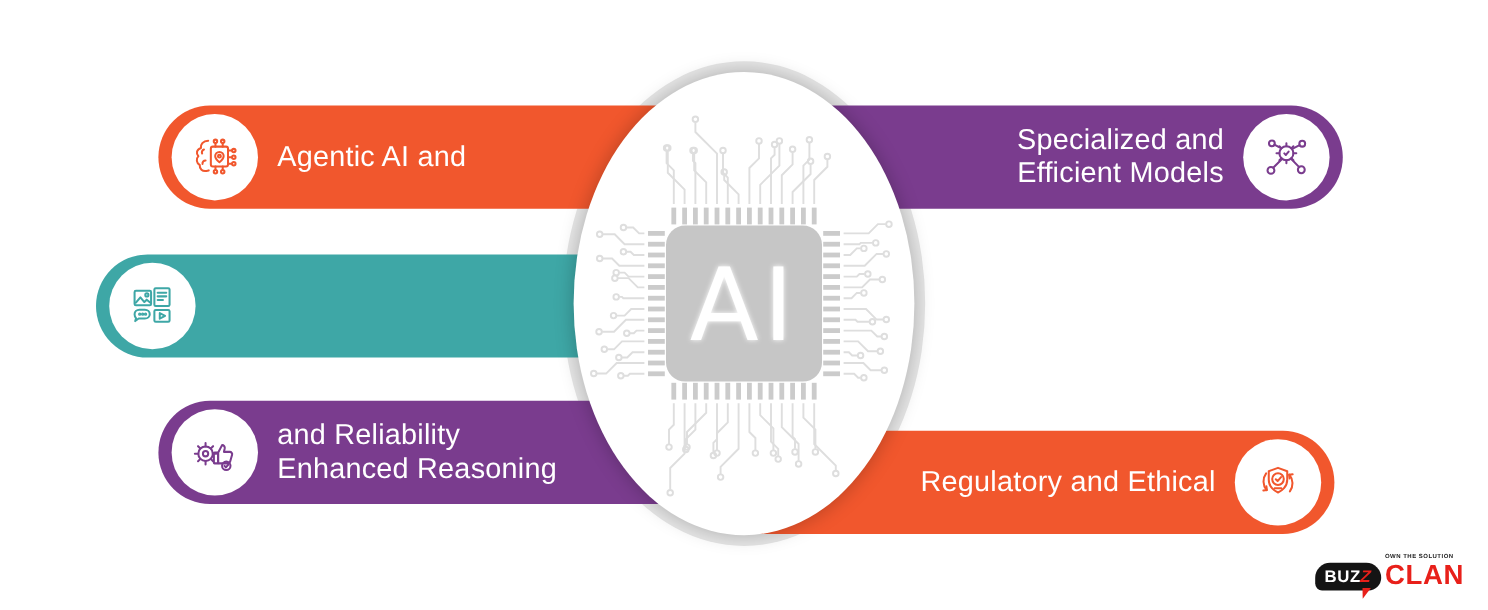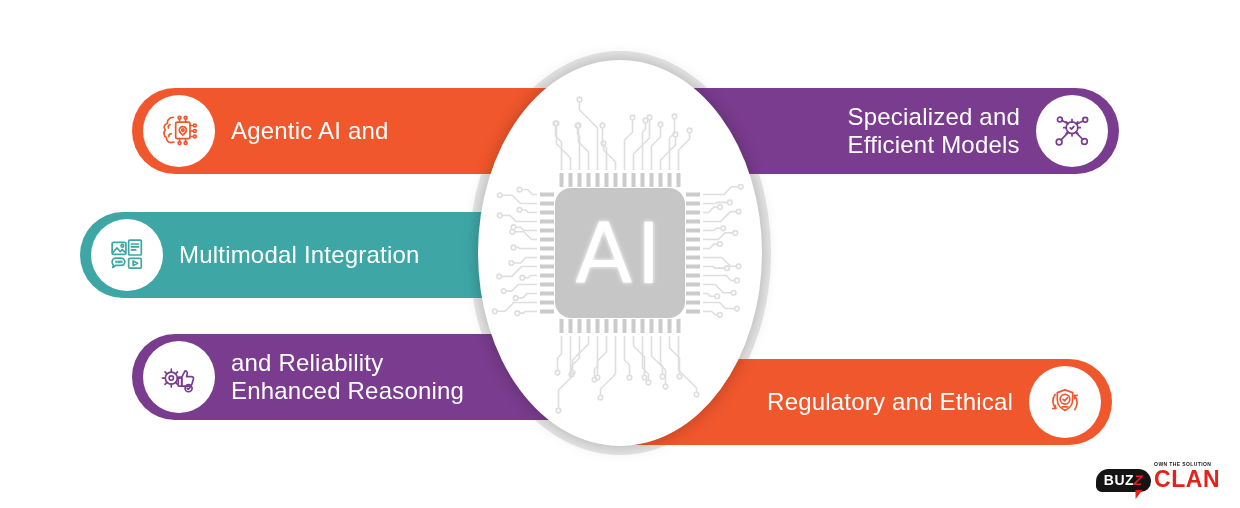--- a/index.html
+++ b/index.html
@@ -17,21 +17,21 @@
   .icon-circle{
     flex:0 0 72px;width:72px;height:72px;border-radius:50%;background:#ffffff;
     display:flex;align-items:center;justify-content:center;
   }
   .icon-circle svg{width:44px;height:44px;display:block;}
   .icon-circle svg *{vector-effect:non-scaling-stroke;}
   .pill-text{
     margin:0 16px;font-size:24px;line-height:28px;letter-spacing:.2px;
     font-weight:400;white-space:nowrap;
   }
-  .pill.right .pill-text{text-align:left;}
+  .pill.right .pill-text{text-align:center;}
   .p1{left:132px;top:88px;width:488px;}
   .p2{left:80px;top:212px;width:540px;}
   .p3{left:132px;top:334px;width:488px;}
   .p4{left:620px;top:88px;width:488px;}
   .p5{left:620px;top:212px;width:540px;}
   .p6{left:620px;top:334px;width:481px;margin-top:25px;}
   
   .ring{
     position:absolute;left:469px;top:51px;width:302px;height:404px;
     border-radius:50%;background:#E6E6E6;z-index:1;
@@ -111,24 +111,20 @@
         <rect x="21.5" y="6.5" width="11.5" height="13.5" rx="1"></rect>
         <path d="M24 10h6.5M24 12.7h6.5M24 15.4h4"></path>
         <path d="M6.5 26.2c0-1.9 1.6-3.4 3.7-3.4h4.1c2.1 0 3.7 1.5 3.7 3.4s-1.6 3.3-3.7 3.3h-4.7L7 31.4l.6-2.2c-.7-.7-1.1-1.7-1.1-3z"></path>
         <circle cx="10.4" cy="26.2" r=".5" fill="currentColor"></circle>
         <circle cx="12.6" cy="26.2" r=".5" fill="currentColor"></circle>
         <circle cx="14.8" cy="26.2" r=".5" fill="currentColor"></circle>
         <rect x="21.5" y="23" width="11.5" height="9" rx="1"></rect>
         <path d="M25.6 25.4l4 2.1-4 2.1z"></path>
       </svg>
     </span>
-    <div class="pill-text">
-      <div>Multimodal Integration</div>
-      <div></div>
-    </div>
   </div>
 
   <div class="pill left p3" style="background-color: rgb(122, 60, 142);">
     <span class="icon-circle" style="color: rgb(122, 60, 142);">
       <svg viewBox="0 0 40 40" fill="none" stroke="currentColor" stroke-width="1.7" stroke-linecap="round" stroke-linejoin="round">
         <circle cx="13" cy="21" r="5.5"></circle>
         <circle cx="13" cy="21" r="2"></circle>
         <path d="M13 15.5v-2.6M13 26.5v2.6M18.5 21h2.6M7.5 21H4.9M16.9 17.1l1.8-1.8M9.1 24.9l-1.8 1.8M16.9 24.9l1.8 1.8M9.1 17.1l-1.8-1.8"></path>
         <path d="M22.5 20.2l3-5.7c1.4 0 2.3 1.2 2 2.6l-.6 2.5h4.5c1.2 0 2 1.1 1.7 2.2l-1.4 4.9c-.3 1-1.1 1.6-2.1 1.6h-7.1z"></path>
         <rect x="19.3" y="20" width="3.2" height="8.3" rx=".5"></rect>

